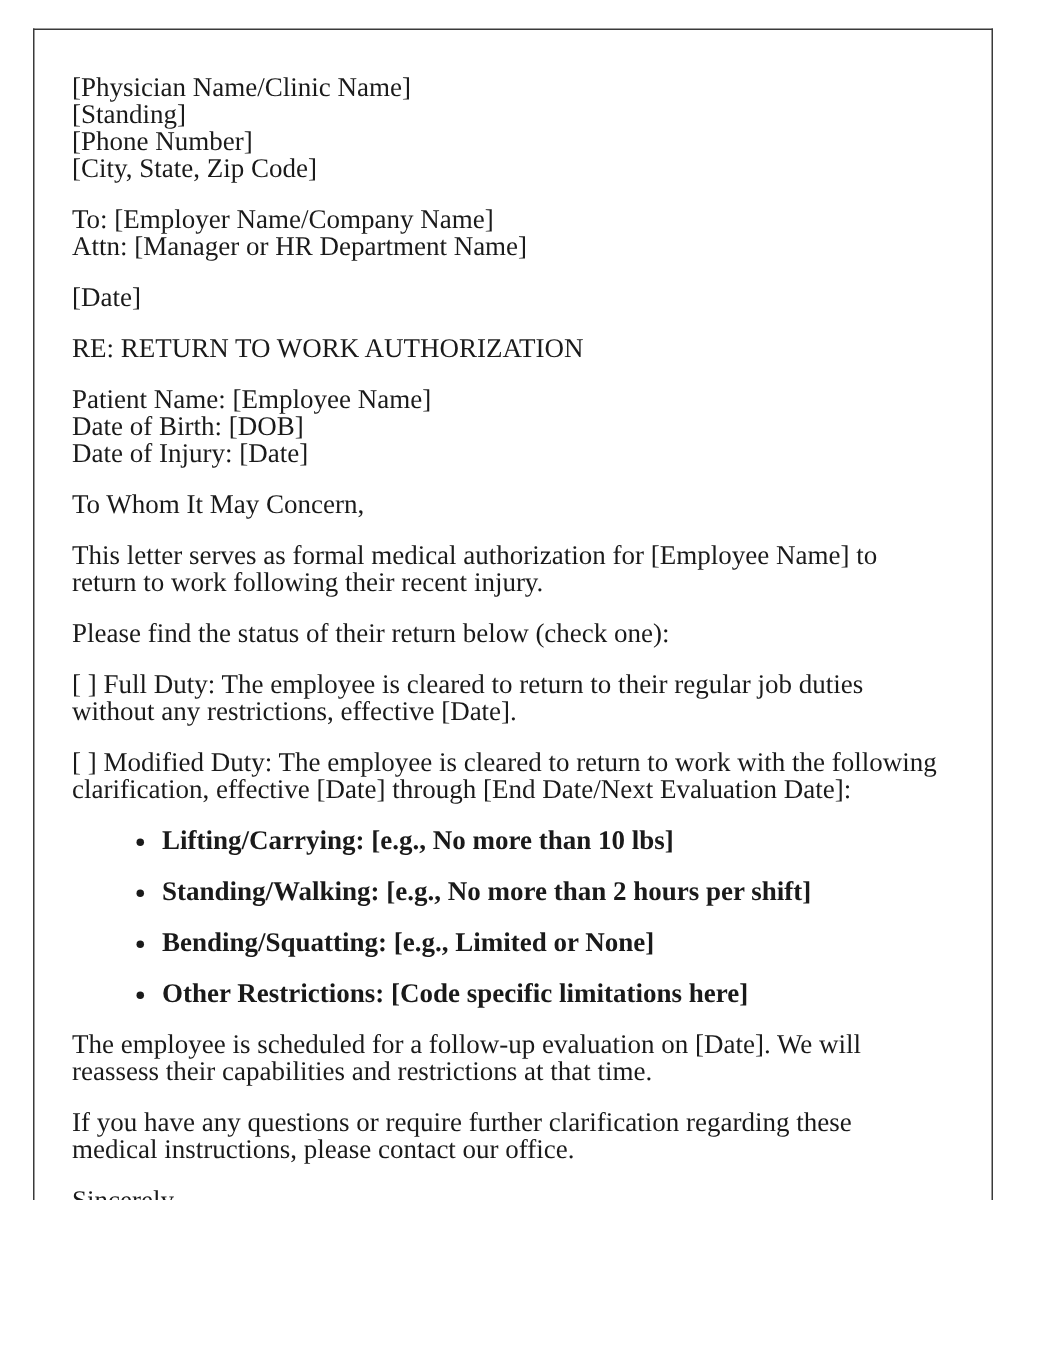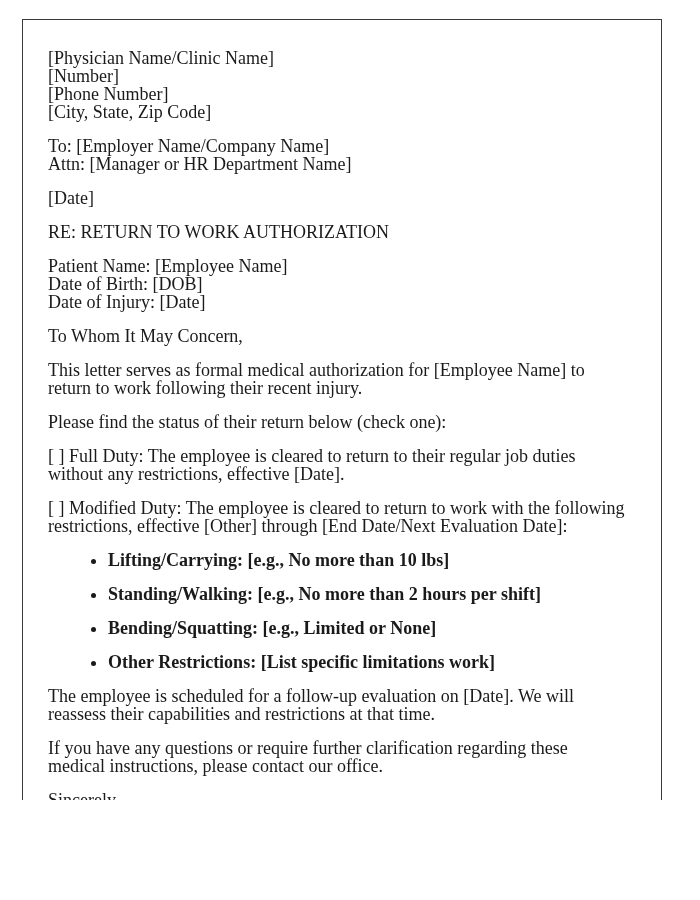--- a/index.html
+++ b/index.html
@@ -48,21 +48,21 @@
   }
 </style>
 </head>
 <body>
 
 <div class="page">
   <div class="letter">
 
     <p>
       <span class="ln">[Physician Name/Clinic Name]</span>
-      <span class="ln">[Number]</span>
+      <span class="ln">[Standing]</span>
       <span class="ln">[Phone Number]</span>
       <span class="ln">[City, State, Zip Code]</span>
     </p>
 
     <p>
       <span class="ln">To: [Employer Name/Company Name]</span>
       <span class="ln">Attn: [Manager or HR Department Name]</span>
     </p>
 
     <p>[Date]</p>
@@ -76,27 +76,27 @@
     </p>
 
     <p>To Whom It May Concern,</p>
 
     <p>This letter serves as formal medical authorization for [Employee Name] to return to work following their recent injury.</p>
 
     <p>Please find the status of their return below (check one):</p>
 
     <p><span>[ ] </span><strong>Full Duty:</strong><span> The employee is cleared to return to their regular job duties without any restrictions, effective [Date].</span></p>
 
-    <p><span>[ ] </span><strong>Modified Duty:</strong><span> The employee is cleared to return to work with the following restrictions, effective [Other] through [End Date/Next Evaluation Date]:</span></p>
+    <p><span>[ ] </span><strong>Modified Duty:</strong><span> The employee is cleared to return to work with the following clarification, effective [Date] through [End Date/Next Evaluation Date]:</span></p>
 
     <ul class="restrictions">
       <li>Lifting/Carrying: [e.g., No more than 10 lbs]</li>
       <li>Standing/Walking: [e.g., No more than 2 hours per shift]</li>
       <li>Bending/Squatting: [e.g., Limited or None]</li>
-      <li>Other Restrictions: [List specific limitations work]</li>
+      <li>Other Restrictions: [Code specific limitations here]</li>
     </ul>
 
     <p>The employee is scheduled for a follow-up evaluation on [Date]. We will reassess their capabilities and restrictions at that time.</p>
 
     <p>If you have any questions or require further clarification regarding these medical instructions, please contact our office.</p>
 
     <p>Sincerely,</p>
 
 
   </div>

